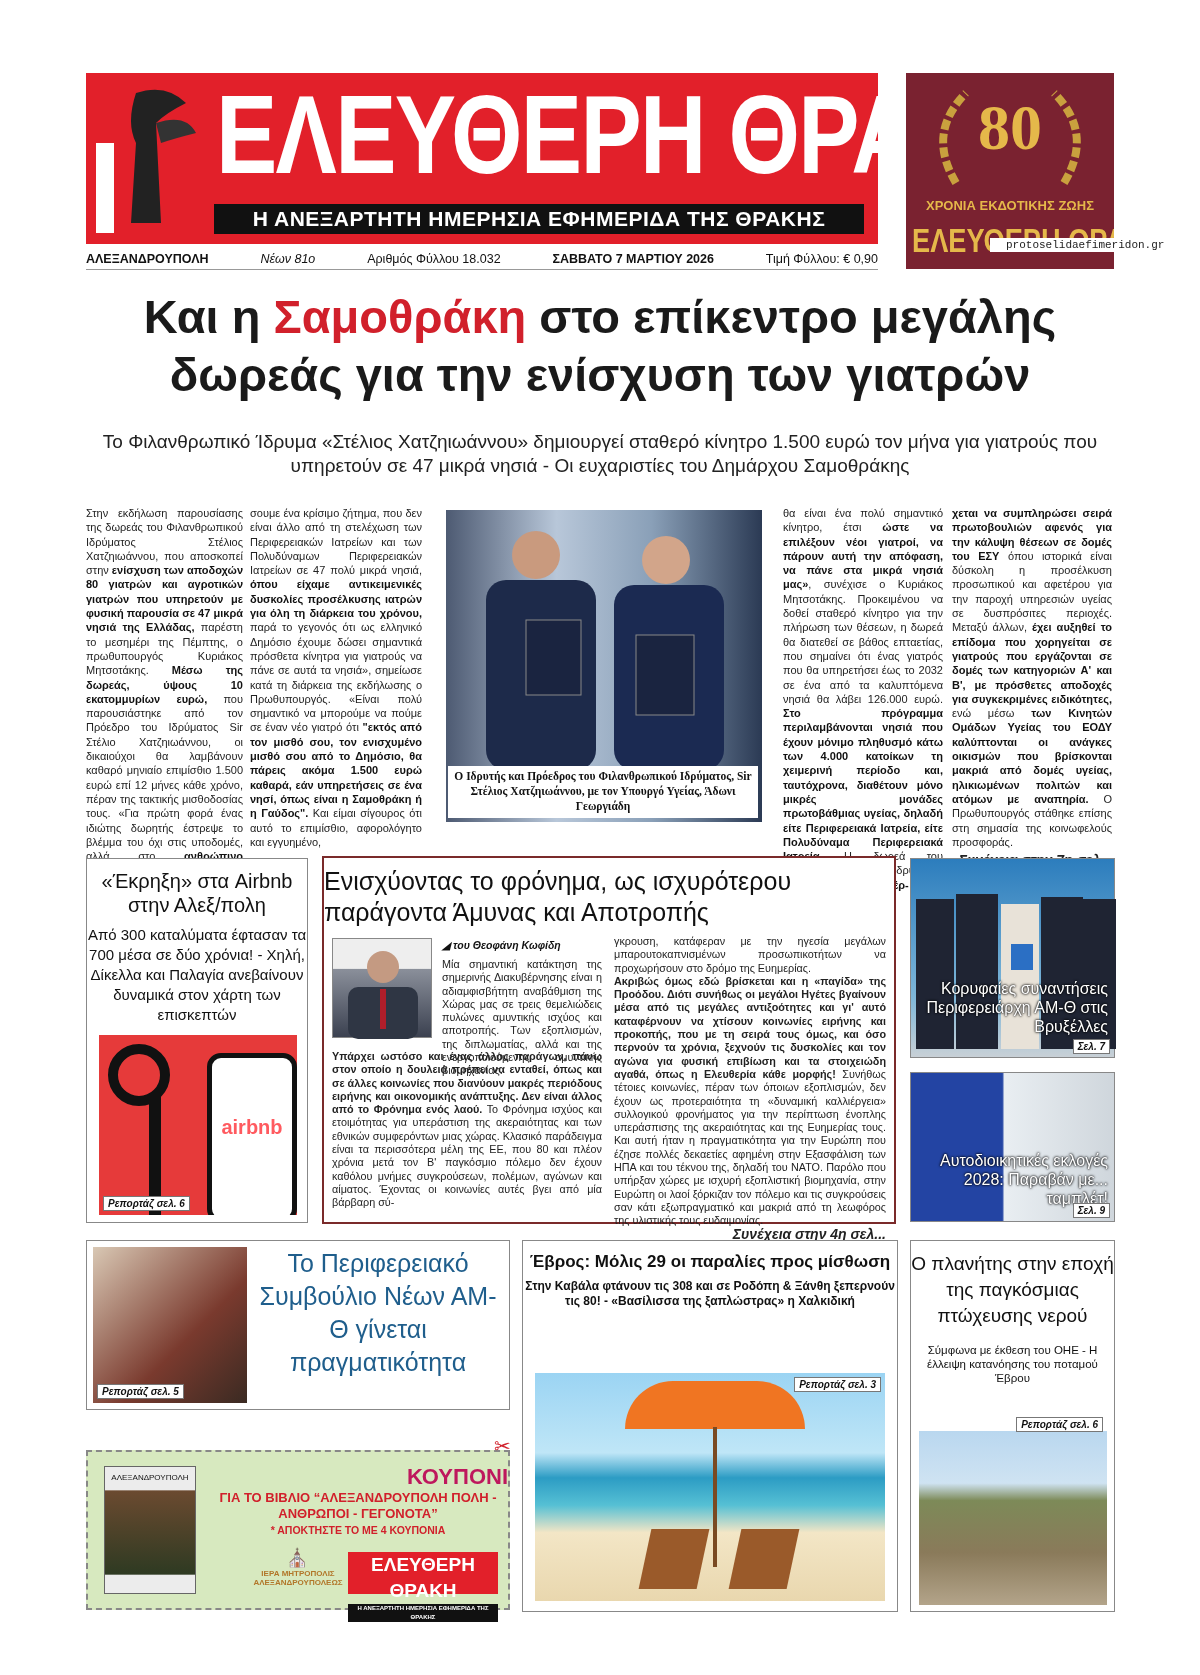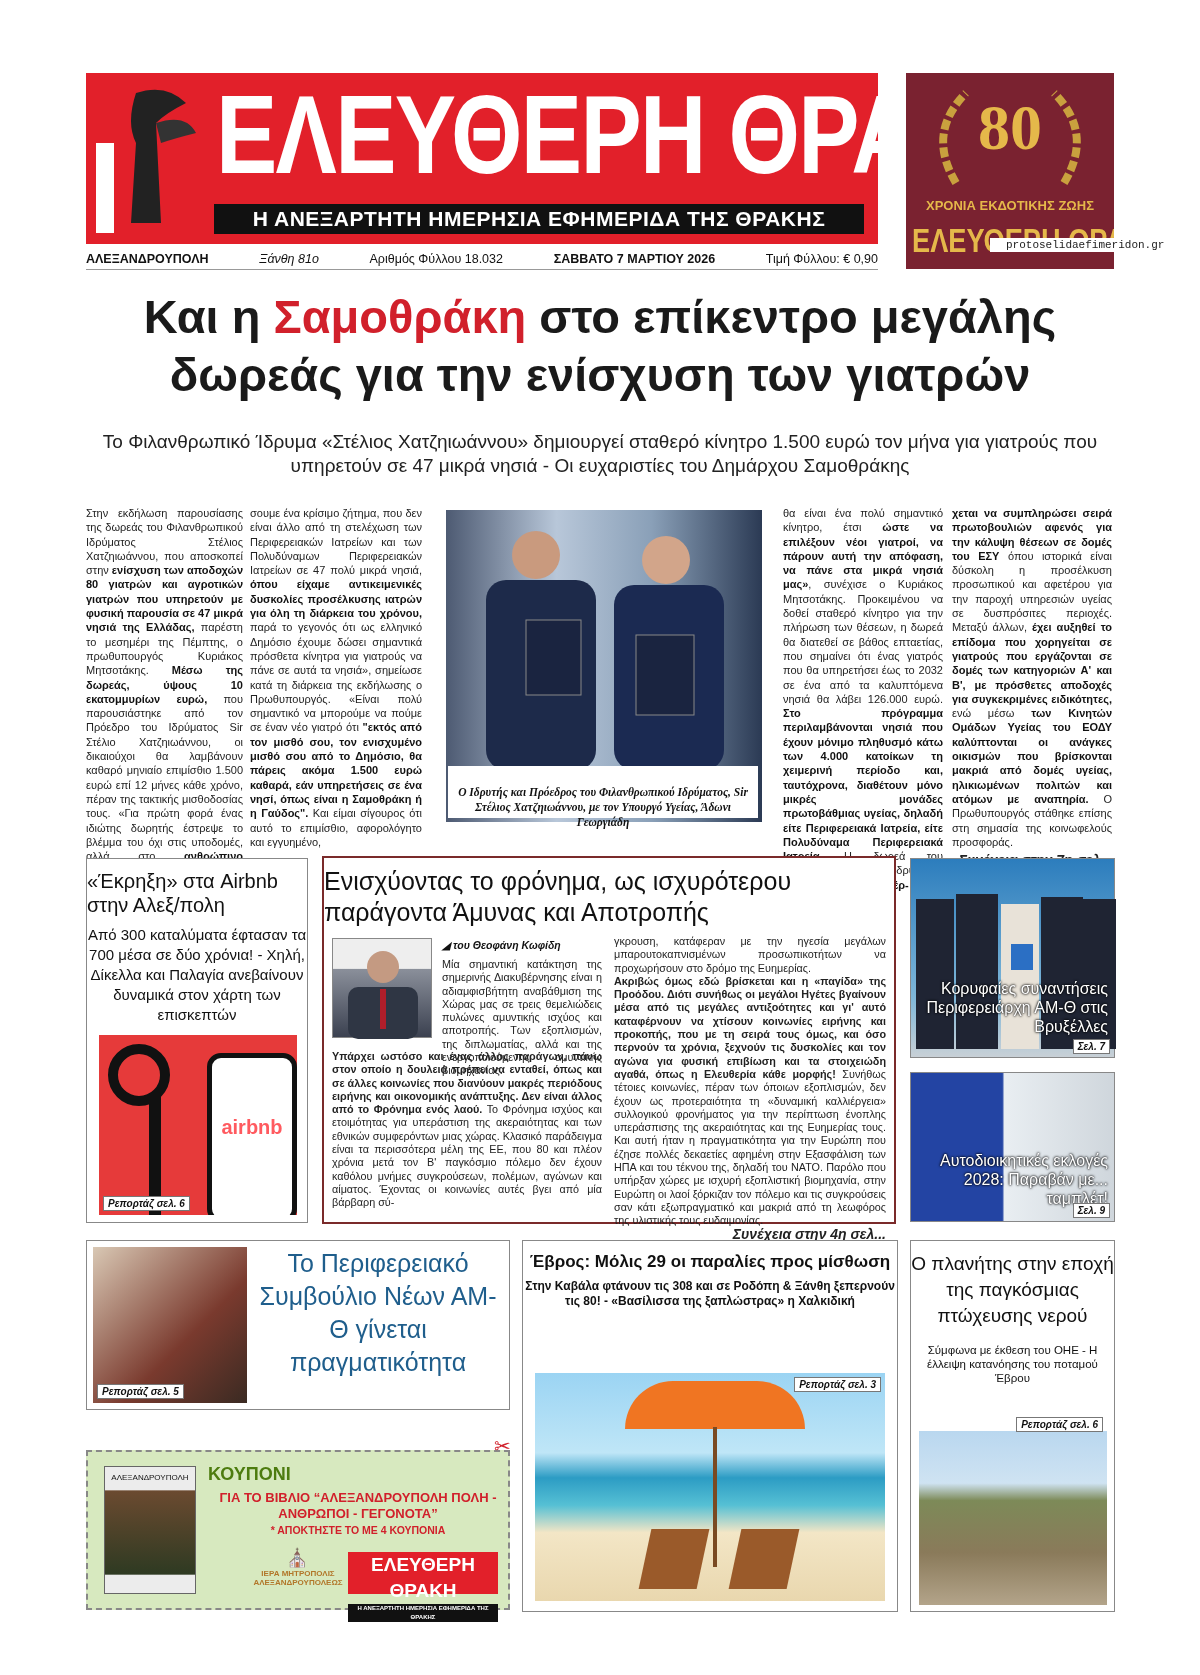--- a/index.html
+++ b/index.html
@@ -22,26 +22,26 @@
 .head .red{color:#d1202b}
 .deck{left:90px;top:430px;width:1020px;text-align:center;font-size:19px;line-height:24px;color:#222}
 
 .col{font-size:11px;line-height:14.3px;text-align:justify;color:#222}
 .col b{color:#111}
 .c1{left:86px;top:506px;width:157px}
 .c2{left:250px;top:506px;width:172px}
 .c3{left:783px;top:506px;width:160px}
 .c4{left:952px;top:506px;width:160px}
 .photo-main{left:446px;top:510px;width:316px;height:312px;background:linear-gradient(90deg,#4d5a72,#b8c7d9 35%,#8aa0b8 65%,#2b3a54)}
-.caption{left:448px;top:766px;width:310px;height:52px;background:#fff;font-family:"Liberation Serif",serif;font-style:italic;font-weight:bold;font-size:11.5px;line-height:15px;text-align:center;padding-top:19px}
+.caption{left:448px;top:766px;width:310px;height:52px;background:#fff;font-family:"Liberation Serif",serif;font-weight:bold;font-size:11.5px;line-height:15px;text-align:center;padding-top:3px}
 .cont{font-style:italic;font-weight:bold;font-size:14px}
 
 .box{border:1.5px solid #888;background:#fff}
 .airbnb{left:86px;top:858px;width:222px;height:365px}
-.airbnb h2{font-size:20px;line-height:24px;font-weight:normal;margin-top:10px;color:#111}
+.airbnb h2{font-size:20px;line-height:24px;text-align:center;font-weight:normal;margin-top:10px;color:#111}
 .airbnb .sub{font-size:15px;line-height:20px;text-align:center;margin-top:8px;color:#111}
 .airbnb-img{position:absolute;left:12px;top:176px;width:198px;height:180px;background:#e63a3a;overflow:hidden}
 .phone{position:absolute;left:108px;top:18px;width:90px;height:170px;background:#fff;border:5px solid #111;border-radius:14px;color:#ff5a5f;text-align:center;font-size:20px;font-weight:bold;padding-top:58px}
 .tag{position:absolute;background:#fff;border:1px solid #777;font-size:10px;font-style:italic;font-weight:bold;padding:1px 4px}
 .defense{left:322px;top:856px;width:574px;height:368px;border:2px solid #7a2a2a}
 .defense h2{font-size:25px;line-height:31px;text-align:left;font-weight:normal;margin-top:8px;color:#111}
 .kofidis{position:absolute;left:8px;top:80px;width:100px;height:100px;border:1px solid #888;background:linear-gradient(180deg,#eee 0,#eee 30%,#8a8f9a 31%,#3b4150 100%)}
 .byline{position:absolute;left:118px;top:81px;font-size:10.5px;font-style:italic;font-weight:bold}
 .dtext{font-size:10.8px;line-height:13.3px;text-align:justify;color:#222}
 .dl1{position:absolute;left:118px;top:100px;width:160px}
@@ -59,21 +59,21 @@
 .beach{position:absolute;left:12px;top:132px;width:350px;height:228px;background:linear-gradient(180deg,#9bd4f3 0,#bfe6f7 35%,#2c9cc4 46%,#56c0d4 58%,#f3e6c6 70%,#e9d7ae 100%)}
 .umbrella{position:absolute;left:90px;top:8px;width:180px;height:48px;background:#f07522;border-radius:100px 100px 0 0}
 .pole{position:absolute;left:178px;top:54px;width:4px;height:140px;background:#7a4a22}
 .chair{position:absolute;top:156px;width:58px;height:60px;background:#9a5a2a;transform:skewX(-12deg)}
 .water{left:910px;top:1240px;width:205px;height:372px}
 .water h2{font-size:19px;line-height:26px;text-align:center;margin-top:10px;font-weight:normal}
 .water .sub{font-size:11.5px;line-height:14px;text-align:center;margin-top:14px}
 .river{position:absolute;left:8px;top:190px;width:188px;height:174px;background:linear-gradient(180deg,#b9d7ef 0,#cfe3f2 30%,#7d8a58 40%,#8a7a5a 70%,#b3a48a 100%)}
 .coupon{left:86px;top:1450px;width:424px;height:160px;background:#d7e9bf;border:2px dashed #888}
 .book{position:absolute;left:16px;top:14px;width:92px;height:128px;background:linear-gradient(180deg,#ececec 0,#ececec 18%,#6b4a30 19%,#2e3a22 85%,#ececec 86%);border:1px solid #666}
-.coupon .t{position:absolute;left:120px;top:12px;width:300px;text-align:left;font-size:18px;font-weight:bold;color:#4d7c0f}
+.coupon .t{position:absolute;left:120px;top:12px;width:300px;text-align:right;font-size:22px;font-weight:bold;color:#be185d}
 .coupon .l{position:absolute;left:120px;top:38px;width:300px;text-align:center;font-size:13px;line-height:16px;font-weight:bold;color:#d1202b}
 .coupon .note{position:absolute;left:120px;top:72px;width:300px;text-align:center;font-size:10.5px;font-weight:bold;color:#d1202b}
 .metro{position:absolute;left:160px;top:95px;width:100px;text-align:center;font-size:8px;color:#b2772a;font-weight:bold}
 .minilogo{position:absolute;left:260px;top:100px;width:150px;height:42px;background:#e2202a;color:#fff;text-align:center;font-weight:bold;font-size:19px;line-height:26px}
 .minilogo span{display:block;font-size:6px;line-height:9px;background:#111}
 .scissor{left:494px;top:1434px;font-size:20px;color:#d1202b}
 </style>
 </head>
 <body>
 
@@ -91,21 +91,21 @@
     <path d="M30 100 Q0 50 40 10" stroke="#c9a13e" stroke-width="8" fill="none" stroke-dasharray="10 4"></path>
     <path d="M138 100 Q168 50 128 10" stroke="#c9a13e" stroke-width="8" fill="none" stroke-dasharray="10 4"></path>
   </svg>
   <div class="num">80</div>
   <div class="lbl">ΧΡΟΝΙΑ ΕΚΔΟΤΙΚΗΣ ΖΩΗΣ</div>
   <div class="nm">ΕΛΕΥΘΕΡΗ ΘΡΑΚΗ</div>
 </div>
 <div class="abs wm">protoselidaefimeridon.gr</div>
 <div class="abs infobar">
   <b>ΑΛΕΞΑΝΔΡΟΥΠΟΛΗ</b>
-  <i>Ξάνθη 81ο</i>
+  <i>Νέων 81ο</i>
   <span>Αριθμός Φύλλου 18.032</span>
   <b>ΣΑΒΒΑΤΟ 7 ΜΑΡΤΙΟΥ 2026</b>
   <span>Τιμή Φύλλου: € 0,90</span>
 </div>
 
 <h1 class="abs head">
   <span>Και η </span><span class="red">Σαμοθράκη</span><span> στο επίκεντρο μεγάλης δωρεάς για την ενίσχυση των γιατρών</span>
 </h1>
 <div class="abs deck">Το Φιλανθρωπικό Ίδρυμα «Στέλιος Χατζηιωάννου» δημιουργεί σταθερό κίνητρο 1.500 ευρώ τον μήνα για γιατρούς που υπηρετούν σε 47 μικρά νησιά - Οι ευχαριστίες του Δημάρχου Σαμοθράκης</div>
 

